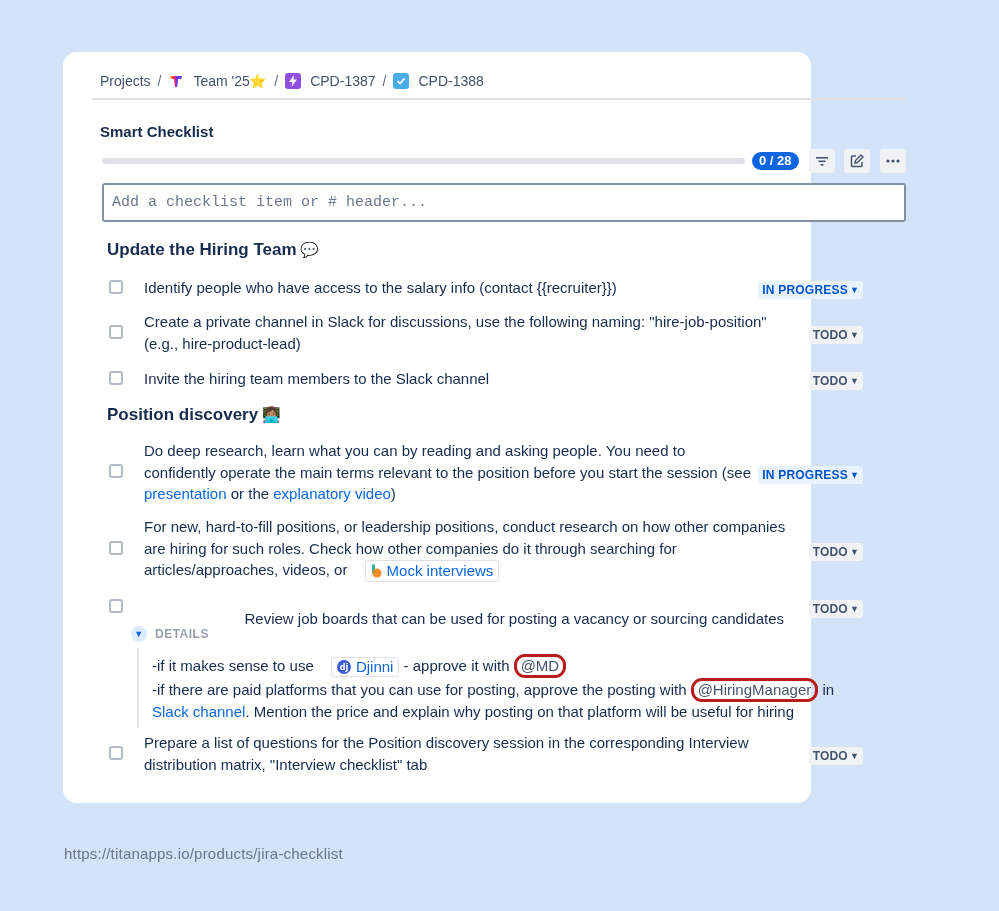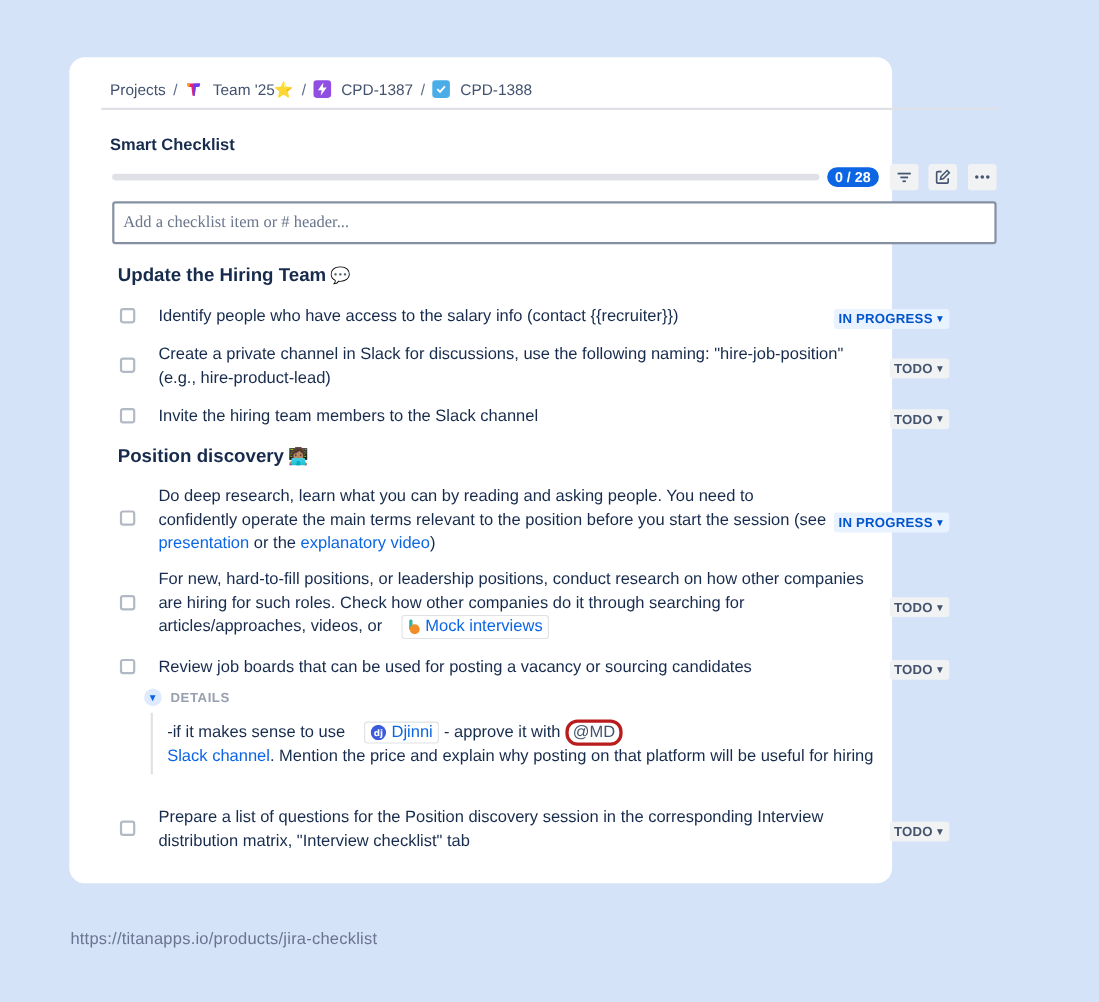--- a/index.html
+++ b/index.html
@@ -66,21 +66,21 @@
     }
     .btn-filter { left: 707px; }
     .btn-edit { left: 742px; }
     .btn-more { left: 778px; }
 
     .add-input {
       position: absolute; left: 39px; top: 131px;
       width: 804px; height: 39px;
       border: 2px solid #8590a2; border-radius: 3px;
       font-size: 15px; color: #6b778c;
-      padding: 0 8px; font-family: Liberation Serif, serif;
+      padding: 0 8px; font-family: Liberation Mono, monospace;
       background: #fff;
     }
     .add-input::placeholder { color: #6b778c; }
     .section-header {
       position: absolute; left: 44px;
       font-size: 17px; font-weight: bold; color: #172b4d;
       display: flex; align-items: center;
     }
     .section-header .emoji { font-size: 15px; margin-left: 4px; }
 
@@ -271,21 +271,21 @@
       </span>
     </div>
     <div class="status status-todo" style="top:27px;">
       <span>TODO</span>
         <span class="chev">▼</span>
     </div>
   </div>
 
   <div class="item" style="top:544px; height:22px;">
     <div class="checkbox" style="top:3px;"></div>
-    <div class="item-text" style="top:0;">Review job boards that can be used for posting a vacancy or sourcing candidates</div>
+    <div class="item-text" style="top:12px;text-align:right;">Review job boards that can be used for posting a vacancy or sourcing candidates</div>
     <div class="status status-todo" style="top:4px;">
       <span>TODO</span>
         <span class="chev">▼</span>
     </div>
   </div>
 
   <div class="details-toggle">
     <span class="circle">▼</span>
     <span>DETAILS</span>
   </div>
@@ -295,20 +295,23 @@
       <span>-if it makes sense to use</span>
       <span class="smartlink" style="height:20px; line-height:18px;">
         <svg class="sl-icon" width="14" height="14" viewBox="0 0 14 14">
           <circle cx="7" cy="7" r="7" fill="#3b5bdb"></circle>
           <text x="7" y="10" font-size="8" text-anchor="middle" fill="#fff" font-family="DejaVu Sans, sans-serif" font-weight="bold">dj</text>
         </svg>
         <span>Djinni</span>
       </span><span> - approve it with </span><span class="mention">@MD</span>
     </div>
     <div>
+      <span>-if there are paid platforms that you can use for posting, approve the posting with </span><span class="mention">@HiringManager</span><span> in</span>
+    </div>
+    <div>
       <a class="link">Slack channel</a><span>. Mention the price and explain why posting on that platform will be useful for hiring</span>
     </div>
   </div>
 
   <div class="item" style="top:680px; height:44px;">
     <div class="checkbox" style="top:14px;"></div>
     <div class="item-text" style="top:0;">Prepare a list of questions for the Position discovery session in the corresponding Interview distribution matrix, "Interview checklist" tab</div>
     <div class="status status-todo" style="top:15px;">
       <span>TODO</span>
         <span class="chev">▼</span>

